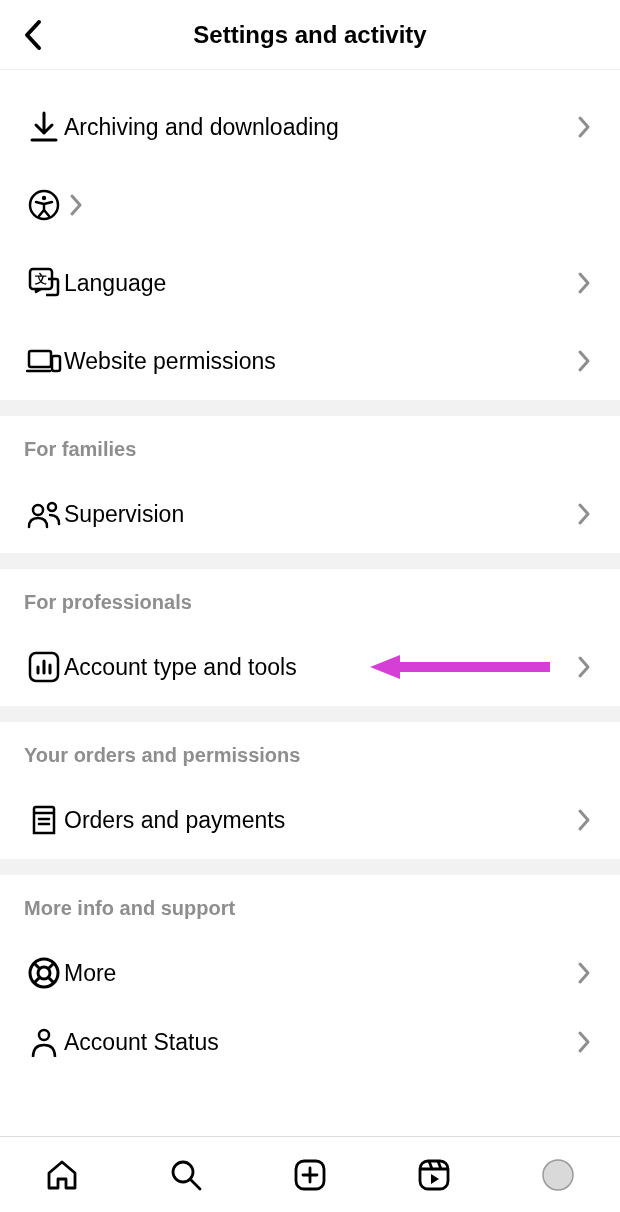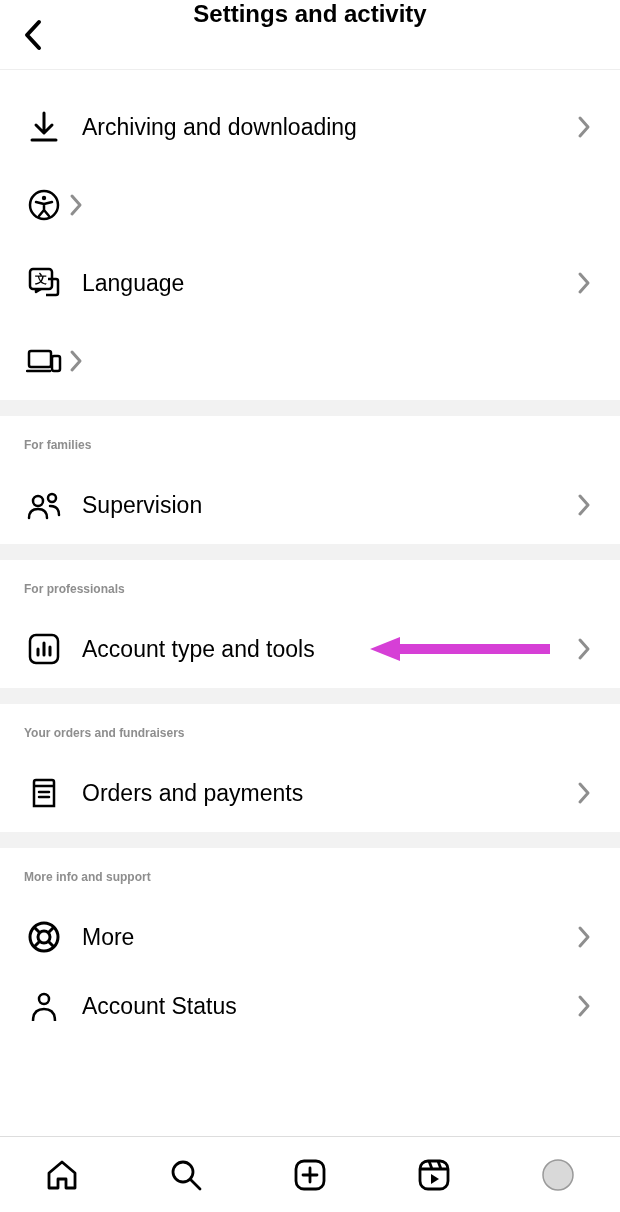--- a/index.html
+++ b/index.html
@@ -1,26 +1,26 @@
 <!DOCTYPE html>
 <html><head>
 <meta charset="utf-8">
 <style>
   * { box-sizing: border-box; margin: 0; padding: 0; }
   html, body { width: 620px; height: 1212px; overflow: hidden; font-family: -apple-system, Helvetica, Arial, sans-serif; background: #fff; color: #000; }
   .screen { width: 620px; height: 1212px; display: flex; flex-direction: column; background: #fff; }
-  .header { position: relative; height: 70px; display: flex; justify-content: center; border-bottom: 1px solid #eee; }
+  .header { position: relative; height: 70px; display: flex; align-items: center; justify-content: center; border-bottom: 1px solid #eee; }
   .back-btn { position: absolute; left: 8px; top: 0; height: 70px; width: 50px; display: flex; align-items: center; justify-content: center; }
   .title { font-size: 24px; font-weight: 700; }
   .content { flex: 1; overflow: hidden; background: #fff; }
   .section-gap { height: 16px; background: #f2f2f2; }
-  .section-header { padding: 22px 24px 14px 24px; font-size: 12px; font-weight: 600; color: #8e8e8e; background: #fff; }
+  .section-header { padding: 22px 24px 14px 24px; font-size: 20px; font-weight: 600; color: #8e8e8e; background: #fff; }
   .row { display: flex; align-items: center; height: 78px; padding: 0 24px; background: #fff; position: relative; }
   .row .icon { width: 40px; height: 40px; display: flex; align-items: center; justify-content: center; flex: 0 0 40px; }
-  .row .label { flex: 1; font-size: 23px; font-weight: 400; margin-left: 18px; color: #000; white-space: nowrap; overflow: hidden; text-overflow: ellipsis; }
+  .row .label { flex: 1; font-size: 23px; font-weight: 400; color: #000; white-space: nowrap; overflow: hidden; text-overflow: ellipsis; }
   .row .chev { flex: 0 0 24px; display: flex; align-items: center; justify-content: center; }
   .arrow-annotation { position: absolute; left: 370px; top: 50%; transform: translateY(-50%); pointer-events: none; }
   .tabbar { height: 76px; border-top: 1px solid #ddd; display: flex; align-items: center; justify-content: space-around; background: #fff; }
   .tab { width: 56px; height: 56px; display: flex; align-items: center; justify-content: center; }
   .cut { height: 60px; overflow: hidden; }
   svg { display: block; }
 </style>
 </head>
 <body>
 
@@ -90,20 +90,21 @@
 
 
     <div class="row">
       <span class="icon">
         <svg width="36" height="34" viewBox="0 0 36 34" fill="none">
           <rect x="3" y="7" width="22" height="16" rx="2" stroke="#000" stroke-width="2.5"></rect>
           <path d="M1 27 H24" stroke="#000" stroke-width="2.5" stroke-linecap="round"></path>
           <rect x="26" y="12" width="8" height="15" rx="2" stroke="#000" stroke-width="2.5" fill="#fff"></rect>
         </svg>
       </span>
+      <span class="label">Website permissions</span>
       <span class="chev">
           <svg width="14" height="24" viewBox="0 0 14 24">
             <path d="M3 3 L11 12 L3 21" stroke="#8e8e8e" stroke-width="3" stroke-linecap="round" stroke-linejoin="round" fill="none"></path>
           </svg>
         </span>
     </div>
 
     <div class="section-gap"></div>
     <div class="section-header">For families</div>
 
@@ -144,21 +145,21 @@
         </span>
       <span class="arrow-annotation">
         <svg width="180" height="32" viewBox="0 0 180 32">
           <line x1="180" y1="16" x2="28" y2="16" stroke="#d63fd6" stroke-width="10"></line>
           <polygon points="0,16 30,4 30,28" fill="#d63fd6"></polygon>
         </svg>
       </span>
     </div>
 
     <div class="section-gap"></div>
-    <div class="section-header">Your orders and fundraisers</div>
+    <div class="section-header">Your orders and permissions</div>
 
     <div class="row">
       <span class="icon">
         <svg width="32" height="34" viewBox="0 0 32 34" fill="none">
           <path d="M6 6 Q6 4 8 4 H24 Q26 4 26 6 V30 H6 Z" stroke="#000" stroke-width="2.5" fill="none"></path>
           <path d="M6 10 H26" stroke="#000" stroke-width="2.5"></path>
           <path d="M11 16 H21 M11 21 H21" stroke="#000" stroke-width="2.5" stroke-linecap="round"></path>
         </svg>
       </span>
       <span class="label">Orders and payments</span>

